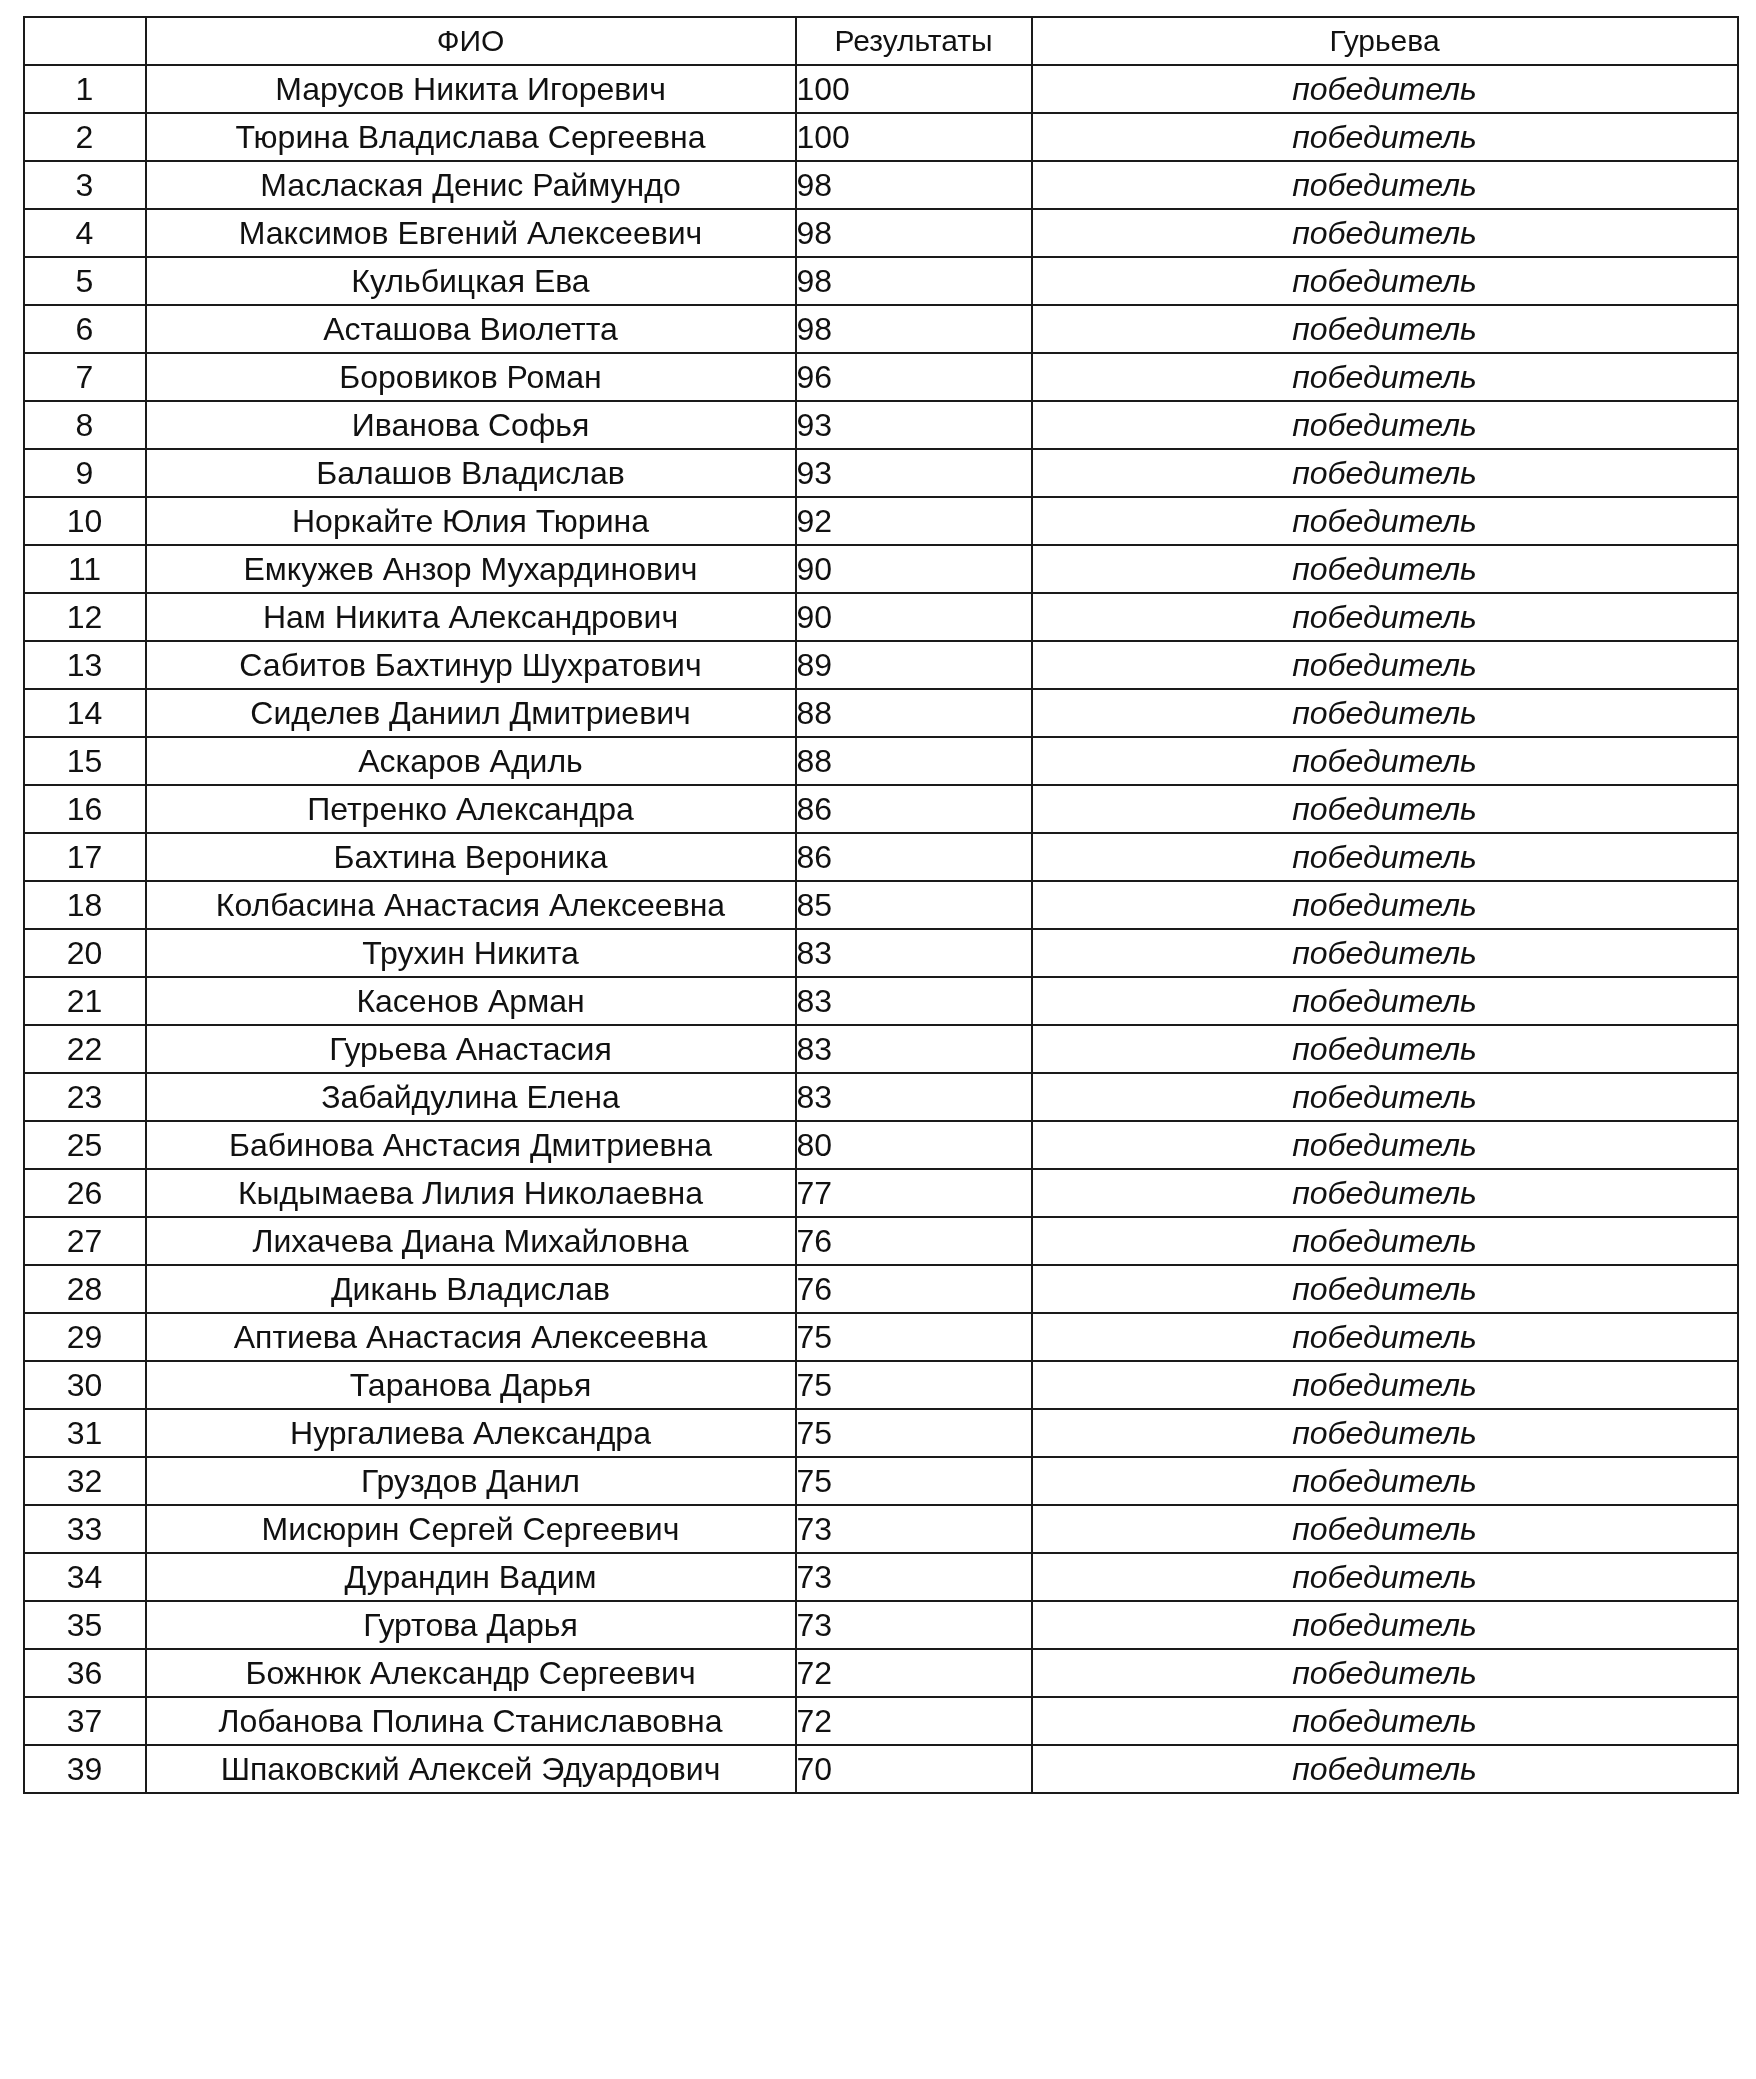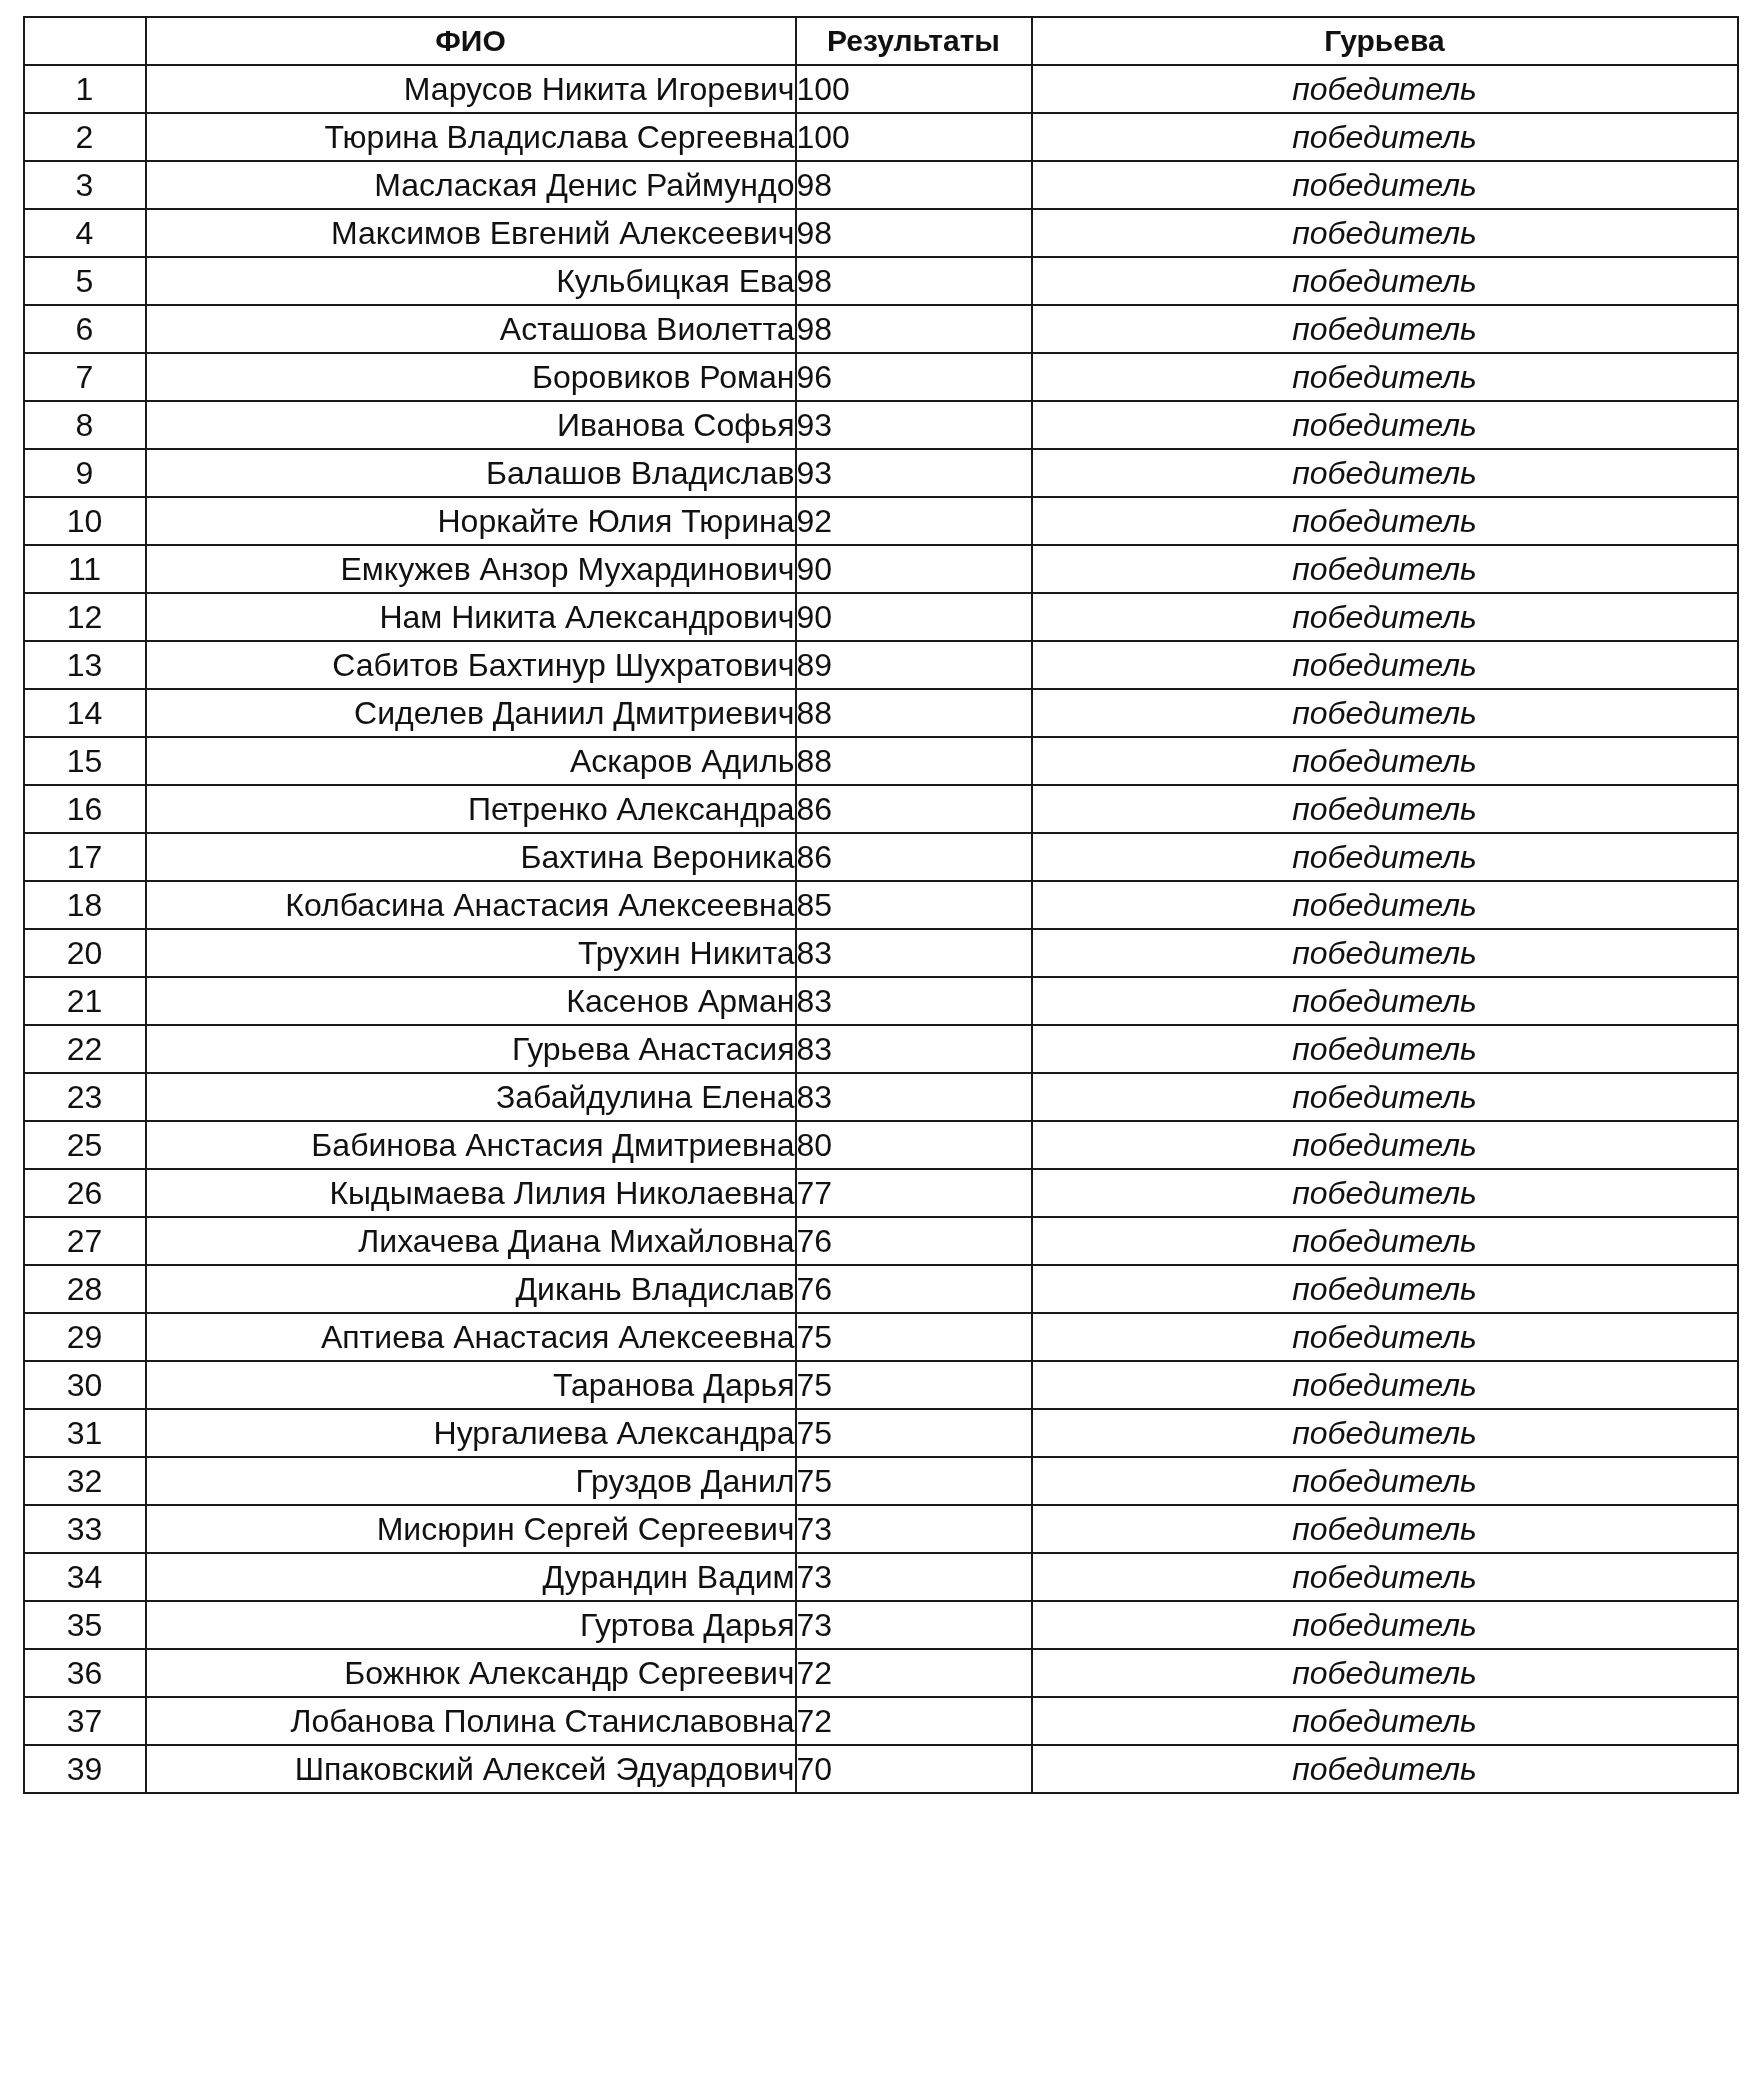--- a/index.html
+++ b/index.html
@@ -6,27 +6,27 @@
   body { width: 1757px; height: 2080px; position: relative; overflow: hidden; font-family: "Liberation Sans", "DejaVu Sans", sans-serif; color: #111; }
   table.results {
     position: absolute; left: 22.5px; top: 16px;
     width: 1715px; border-collapse: collapse; table-layout: fixed;
   }
   table.results td, table.results th {
     border: 2.5px solid #1a1a1a;
     height: 46px; padding: 0; font-size: 32px; line-height: 1;
     vertical-align: middle; white-space: nowrap; overflow: hidden;
   }
-  table.results th { font-weight: bold; text-align: center; font-size: 30px; }
+  table.results th { font-weight: normal; text-align: center; font-size: 30px; }
   col.c-num { width: 122px; }
   col.c-name { width: 650px; }
   col.c-score { width: 236px; }
   col.c-status { width: 706px; }
   td.num { text-align: center; }
-  td.name { text-align: right; padding-left: 8.3px; }
+  td.name { text-align: center; padding-left: 8.3px; }
   td.score { text-align: left; }
   td.status { text-align: center; font-style: italic; }
 </style>
 </head>
 <body>
 
 <table class="results">
   <colgroup>
     <col class="c-num">
       <col class="c-name">

